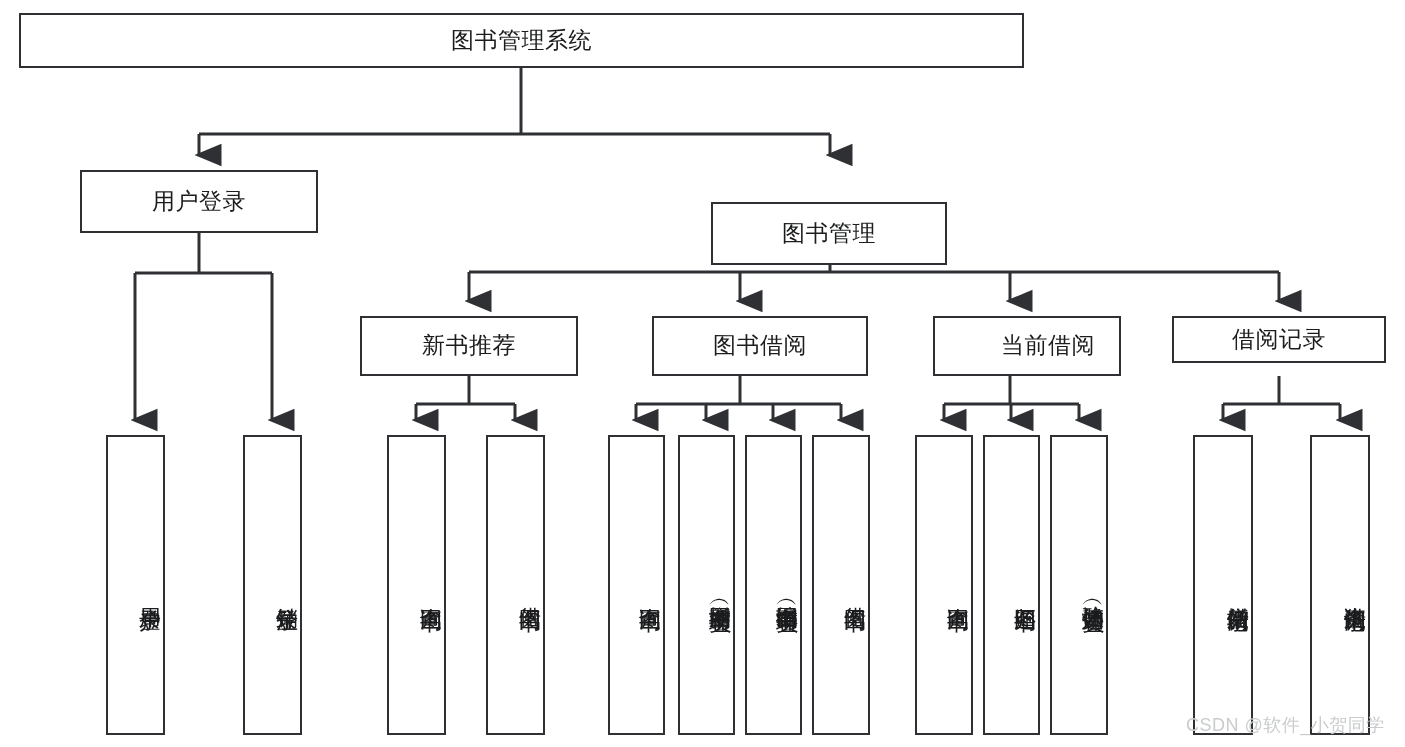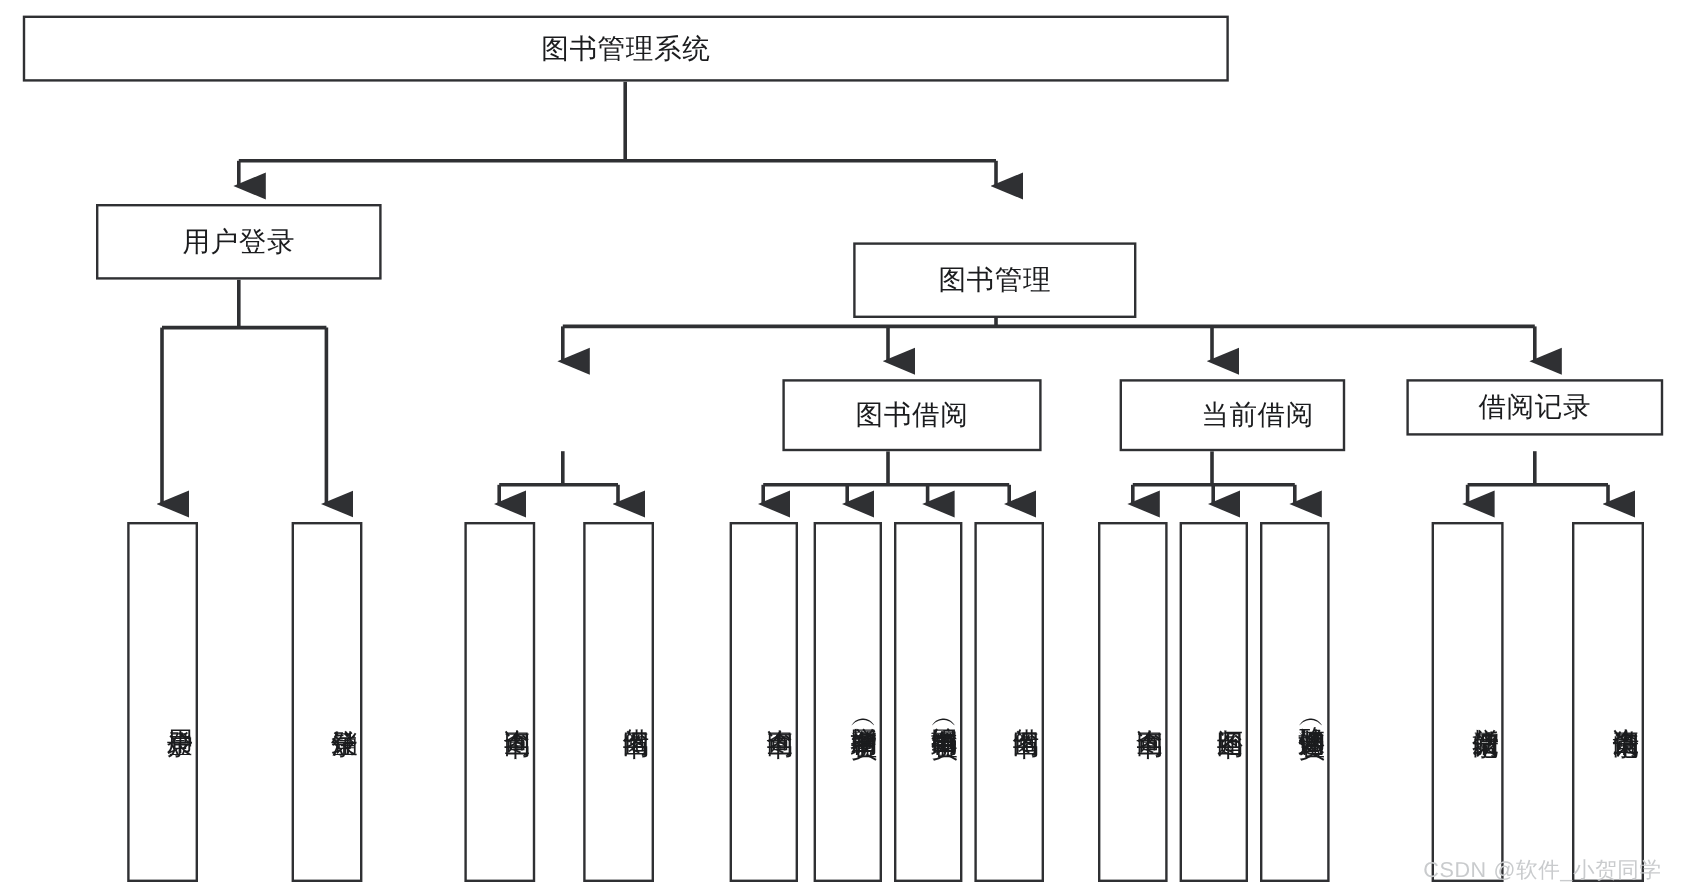--- a/index.html
+++ b/index.html
@@ -126,20 +126,23 @@
     <span>图书管理系统</span>
   </div>
 
   <div class="node horiz" style="left:80px; top:170px; width:238px; height:63px;">
     <span>用户登录</span>
   </div>
   <div class="node horiz" style="left:711px; top:170px; width:236px; height:63px;margin-top:32px;">
     <span>图书管理</span>
   </div>
 
+  <div class="node horiz" style="left:360px; top:316px; width:218px; height:60px;">
+    <span>新书推荐</span>
+  </div>
   <div class="node horiz" style="left:632px; top:316px; width:216px; height:60px;margin-left:20px;">
     <span>图书借阅</span>
   </div>
   <div class="node horiz" style="left:933px; top:316px; width:188px; height:60px;padding-left:42px;">
     <span>当前借阅</span>
   </div>
   <div class="node horiz" style="left:1172px; top:316px; width:214px; height:47px;">
     <span>借阅记录</span>
   </div>
 

